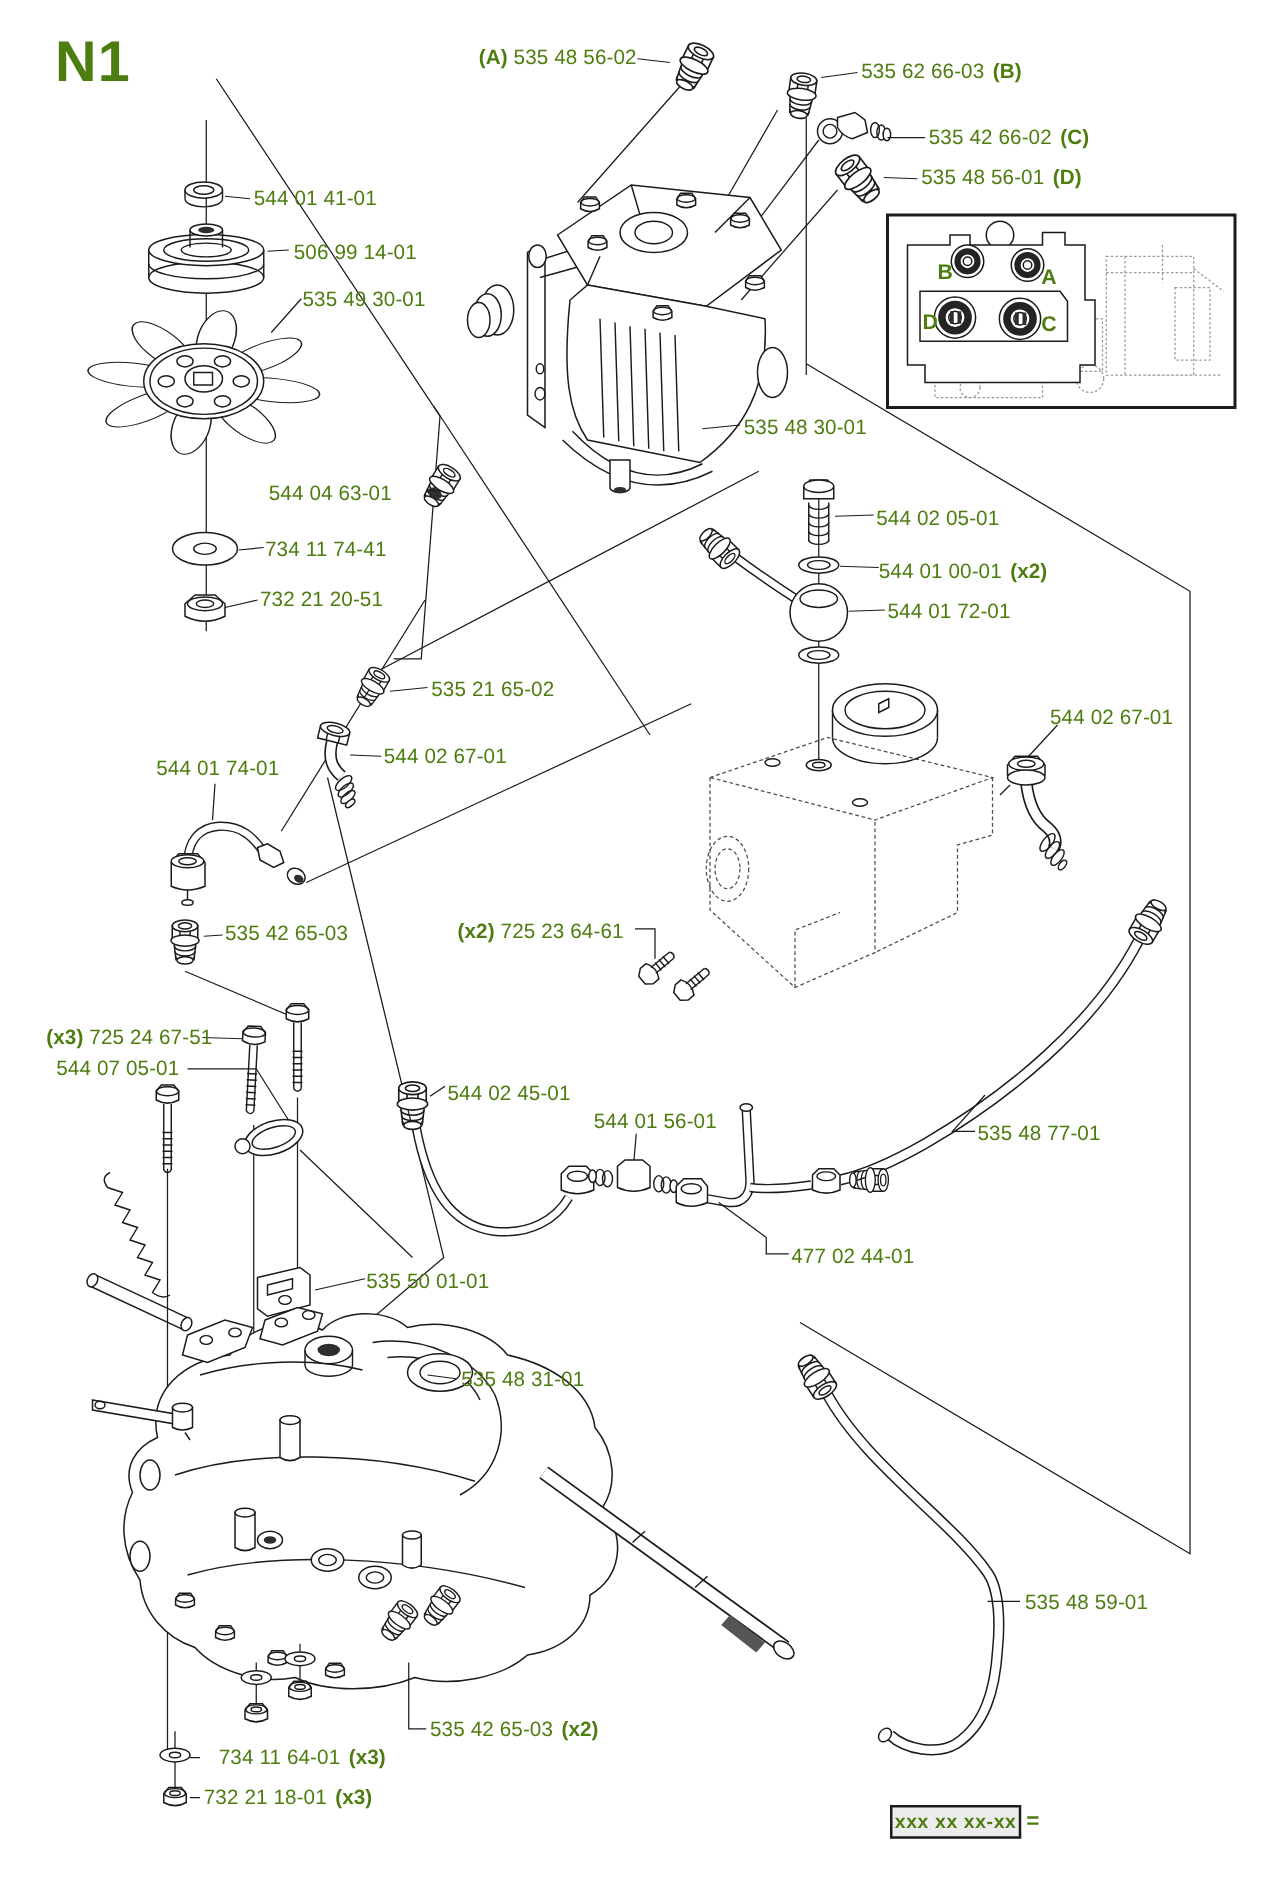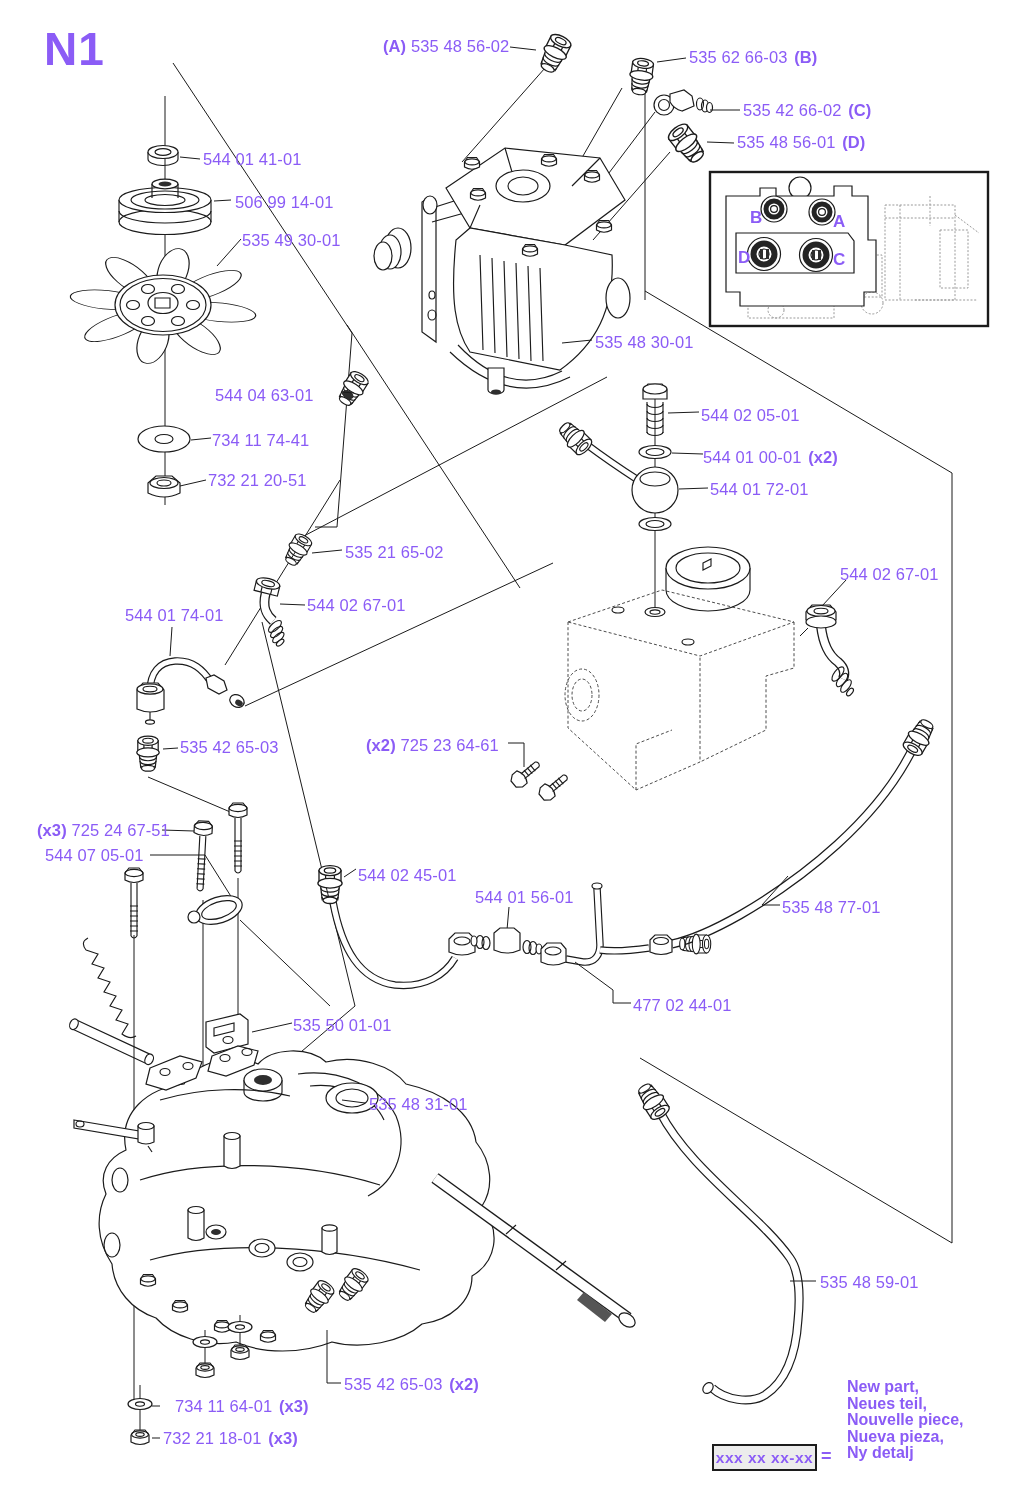--- a/index.html
+++ b/index.html
@@ -1,17 +1,17 @@
 <!DOCTYPE html>
 <html><head>
 <meta charset="utf-8">
 <style>
   html,body{margin:0;padding:0;background:#fff}
   .stage{position:relative;width:1024px;height:1509px;background:#fff;overflow:hidden;
-         font-family:"Liberation Sans",sans-serif;color:#8b5cf6}
+         font-family:"Liberation Sans",sans-serif;color:#4d7c0f}
   .stage svg{position:absolute;left:0;top:0}
   .lbl{position:absolute;font-size:16.5px;white-space:nowrap;letter-spacing:.1px}
   .lbl b{font-weight:bold}
   .lbl .sfx{margin-left:2px}
   .page-id{position:absolute;left:44px;top:22px;font-size:46px;font-weight:bold;letter-spacing:1px}
   .port-letter{position:absolute;font-size:17px;font-weight:bold}
   .legend{position:absolute;left:847px;top:1379px}
   .legend-line{font-size:16px;font-weight:bold;line-height:16.5px;white-space:nowrap}
   .code-box{position:absolute;left:712px;top:1444px;width:101px;height:23px;background:#ececec;
             border:2px solid #1c1c1c;display:flex;align-items:center;justify-content:center;
@@ -570,23 +570,16 @@
 <div class="lbl" style="left:820px;top:1273px"><b></b><span>535 48 59-01</span><b class="sfx"></b></div>
 <div class="lbl" style="left:344px;top:1375px"><b></b><span>535 42 65-03 </span><b class="sfx">(x2)</b></div>
 <div class="lbl" style="left:175px;top:1397px"><b></b><span>734 11 64-01 </span><b class="sfx">(x3)</b></div>
 <div class="lbl" style="left:163px;top:1429px"><b></b><span>732 21 18-01 </span><b class="sfx">(x3)</b></div>
 
 <div class="port-letter" style="left:750px;top:208px">B</div>
 <div class="port-letter" style="left:833px;top:212px">A</div>
 <div class="port-letter" style="left:738px;top:248px">D</div>
 <div class="port-letter" style="left:833px;top:250px">C</div>
 
-<div class="legend">
-  <div class="legend-line">New part,</div>
-  <div class="legend-line">Neues teil,</div>
-  <div class="legend-line">Nouvelle piece,</div>
-  <div class="legend-line">Nueva pieza,</div>
-  <div class="legend-line">Ny detalj</div>
-</div>
 <div class="code-box">xxx xx xx-xx</div>
 <div class="eq">=</div>
 
 </div>
 
 </body></html>

